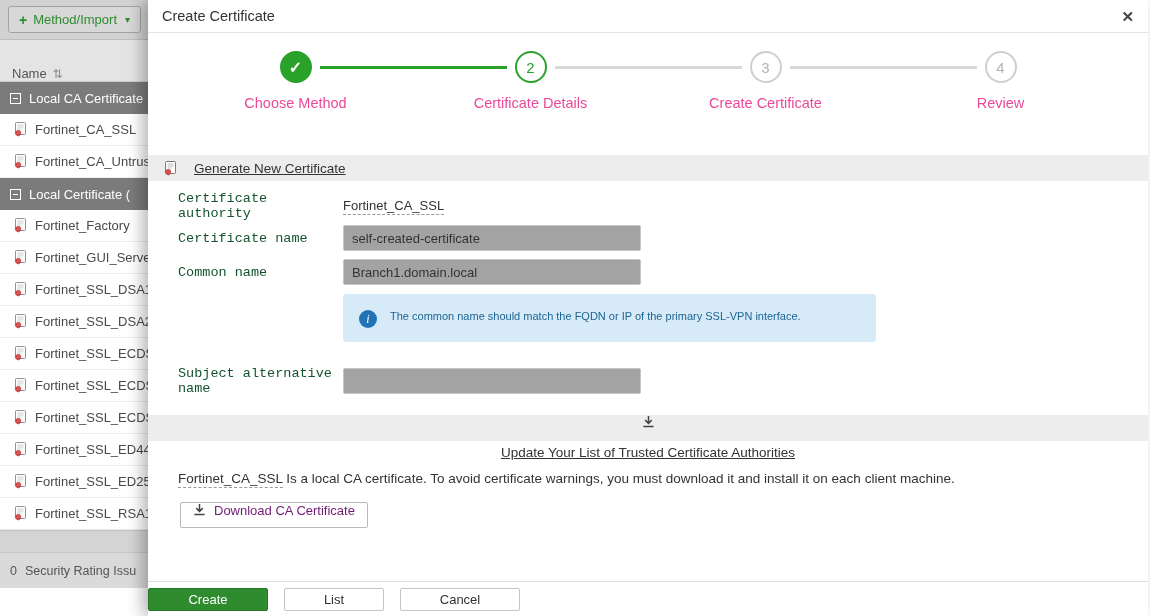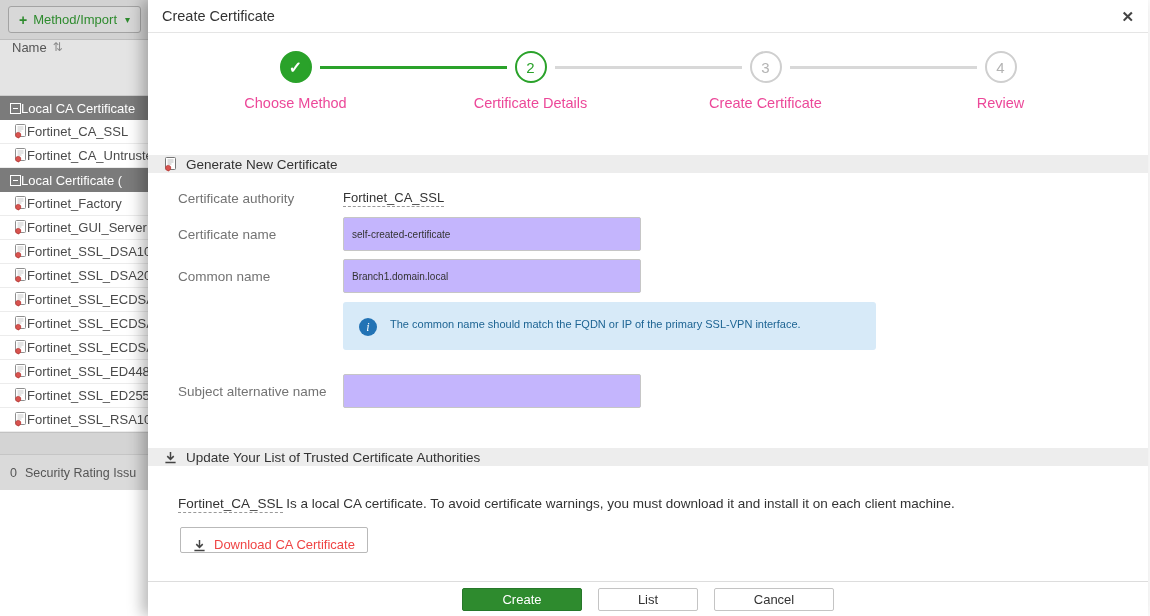--- a/index.html
+++ b/index.html
@@ -5,24 +5,24 @@
   * { margin:0; padding:0; box-sizing:border-box; font-family:"Liberation Sans", sans-serif; }
   html,body { width:1150px; height:616px; }
   body { position:relative; overflow:hidden; background:#fff; font-size:13px; color:#333; }
 
   
   .sidebar { position:absolute; left:0; top:0; width:150px; height:616px; background:#fff; }
   .si-toolbar { height:40px; background:#d2d2d2; border-bottom:1px solid #bdbdbd; display:flex; align-items:center; padding-left:8px; overflow:hidden; }
   .btn-create-import { display:inline-flex; align-items:center; gap:6px; height:27px; padding:0 10px; border:1px solid #a3a3a3; border-radius:3px; background:#d8d8d8; color:var(--green); font-size:13px; white-space:nowrap; cursor:pointer; }
   .btn-create-import .plus { font-weight:bold; font-size:14px; }
   .btn-create-import .caret { font-size:10px; margin-left:2px; }
-  .si-colhead { height:56px; background:#e4e4e4; display:flex; align-items:flex-start; gap:6px; padding-left:12px; color:#555; border-bottom:1px solid #cdcdcd; font-size:13px; }
+  .si-colhead { height:42px; background:#e4e4e4; display:flex; align-items:flex-end; gap:6px; padding-left:12px; color:#555; border-bottom:1px solid #cdcdcd; font-size:13px; }
   .si-colhead .sort { color:#8a8a8a; font-size:12px; }
   .si-rows { background:#fff; }
-  .srow { height:24px; display:flex; align-items:center; white-space:nowrap; overflow:hidden; cursor:pointer; }
+  .srow { height:32px; display:flex; align-items:center; gap:8px; white-space:nowrap; overflow:hidden; cursor:pointer; }
   .srow.item { padding-left:14px; border-bottom:1px solid #ececec; color:#4a4a4a; }
   .srow.section { padding-left:10px; background:#7b7b7b; color:#fff; }
   .collapse-ico { width:11px; height:11px; border:1px solid #fff; position:relative; flex:none; }
   .collapse-ico::before { content:""; position:absolute; left:2px; right:2px; top:4px; height:1px; background:#fff; }
   .cert-ico { width:13px; height:15px; flex:none; display:inline-flex; }
   .si-scrollstrip { height:22px; background:#d4d4d4; border-top:1px solid #c2c2c2; }
   .si-status { height:36px; background:#dadada; border-top:1px solid #c5c5c5; display:flex; align-items:center; gap:8px; padding-left:10px; color:#555; font-size:12.5px; white-space:nowrap; overflow:hidden; }
 
   
   .modal { position:absolute; left:148px; top:0; width:1000px; height:616px; background:#fff; box-shadow:-6px 0 14px rgba(0,0,0,.28); display:flex; flex-direction:column; }
@@ -33,41 +33,41 @@
   .stepper { display:flex; padding:18px 30px 20px; flex:none; }
   .step { flex:1; position:relative; display:flex; flex-direction:column; align-items:center; cursor:pointer; }
   .step:not(:first-child)::before { content:""; position:absolute; top:15px; left:calc(-50% + 24px); right:calc(50% + 24px); height:3px; background:#d8d8d8; }
   .step.prev-done::before { background:var(--sgreen); }
   .circle { width:32px; height:32px; border-radius:50%; display:flex; align-items:center; justify-content:center; font-size:15px; background:#fff; border:2px solid #cfcfcf; color:#b3b3b3; z-index:1; }
   .step.done .circle { background:var(--sgreen); border-color:var(--sgreen); color:#fff; font-size:16px; font-weight:bold; }
   .step.active .circle { border-color:var(--sgreen); color:var(--sgreen); }
   .slabel { margin-top:12px; font-size:14.5px; color:#ec4899; }
 
   
-  .section-bar { flex:none; margin-top:24px; height:18px; background:#ededed; display:flex; align-items:center; gap:9px; padding:0 16px; font-size:13.5px; color:#333; font-weight:500; }
-  .section-bar.second { margin-top:40px; }
+  .section-bar { flex:none; margin-top:24px; height:26px; background:#ededed; display:flex; align-items:center; gap:17px; padding:0 16px; font-size:13.5px; color:#333; font-weight:500;text-decoration:underline; }
+  .section-bar.second { margin-top:19px;flex-direction:column; }
   .sec-ico { display:inline-flex; flex:none; }
 
   
   .form { flex:none; padding:0 30px; }
   .frow { display:flex; align-items:center; margin-top:8px; }
   .frow.first { margin-top:14px; height:22px; }
   .frow.san { margin-top:24px; }
-  .flabel { width:165px; flex:none; color:#737373; font-size:13.5px; }
+  .flabel { width:165px; flex:none; color:#14532d; font-size:13.5px;font-family:Liberation Mono, monospace; }
   .fvalue-link { border-bottom:1px dashed #999; padding-bottom:1px; color:#333; cursor:pointer; }
-  input.txt { width:298px; height:26px; border:1px solid #c6c6c6; border-radius:2px; padding:16px 8px; font-size:10px; color:#333; outline:none; background:#c4b5fd; }
+  input.txt { width:298px; height:26px; border:1px solid #c6c6c6; border-radius:2px; padding:0 8px; font-size:13px; color:#333; outline:none; background:#a3a3a3; }
   .info-box { margin:9px 0 0 165px; width:533px; background:var(--info-bg); border-radius:3px; padding:14px 16px; display:flex; gap:13px; align-items:flex-start; }
   .info-ico { width:18px; height:18px; border-radius:50%; background:var(--info-icon); color:#fff; font-size:12px; display:flex; align-items:center; justify-content:center; font-style:italic; font-family:"Liberation Serif", serif; flex:none; margin-top:2px; }
   .info-text { color:var(--info-text); font-size:11px; line-height:1.6; max-width:472px; }
 
   .para { flex:none; margin:30px 30px 0; font-size:13.5px; color:#333; }
-  .download-btn { align-self:flex-start; display:inline-flex; align-items:flex-end; gap:8px; height:26px; padding:0 12px; margin:16px 0 0 32px; border:1px solid #b9b9b9; background:#fff; border-radius:2px; font-size:13px; color:#ef4444; cursor:pointer; }
-
-  
-  .m-footer { margin-top:auto; flex:none; height:35px; border-top:1px solid #ddd; display:flex; align-items:center; justify-content:center; gap:16px; background:#fff; }
+  .download-btn { align-self:flex-start; display:inline-flex; align-items:flex-start; gap:8px; height:26px; padding:0 12px; margin:16px 0 0 32px; border:1px solid #b9b9b9; background:#fff; border-radius:2px; font-size:13px; color:#701a75; cursor:pointer; }
+
+  
+  .m-footer { margin-top:auto; flex:none; height:35px; border-top:1px solid #ddd; display:flex; align-items:center; justify-content:flex-start; gap:16px; background:#fff; }
   .m-footer button { height:23px; font-size:13px; border-radius:2px; cursor:pointer; }
   .btn-green { width:120px; background:var(--green); border:1px solid #27772a; color:#fff; }
   .btn-plain { background:#fff; border:1px solid #c4c4c4; color:#333; }
   .btn-back { width:100px; }
   .btn-cancel { width:120px; }
 </style>
 </head>
 <body>
 
 <div class="sidebar">

